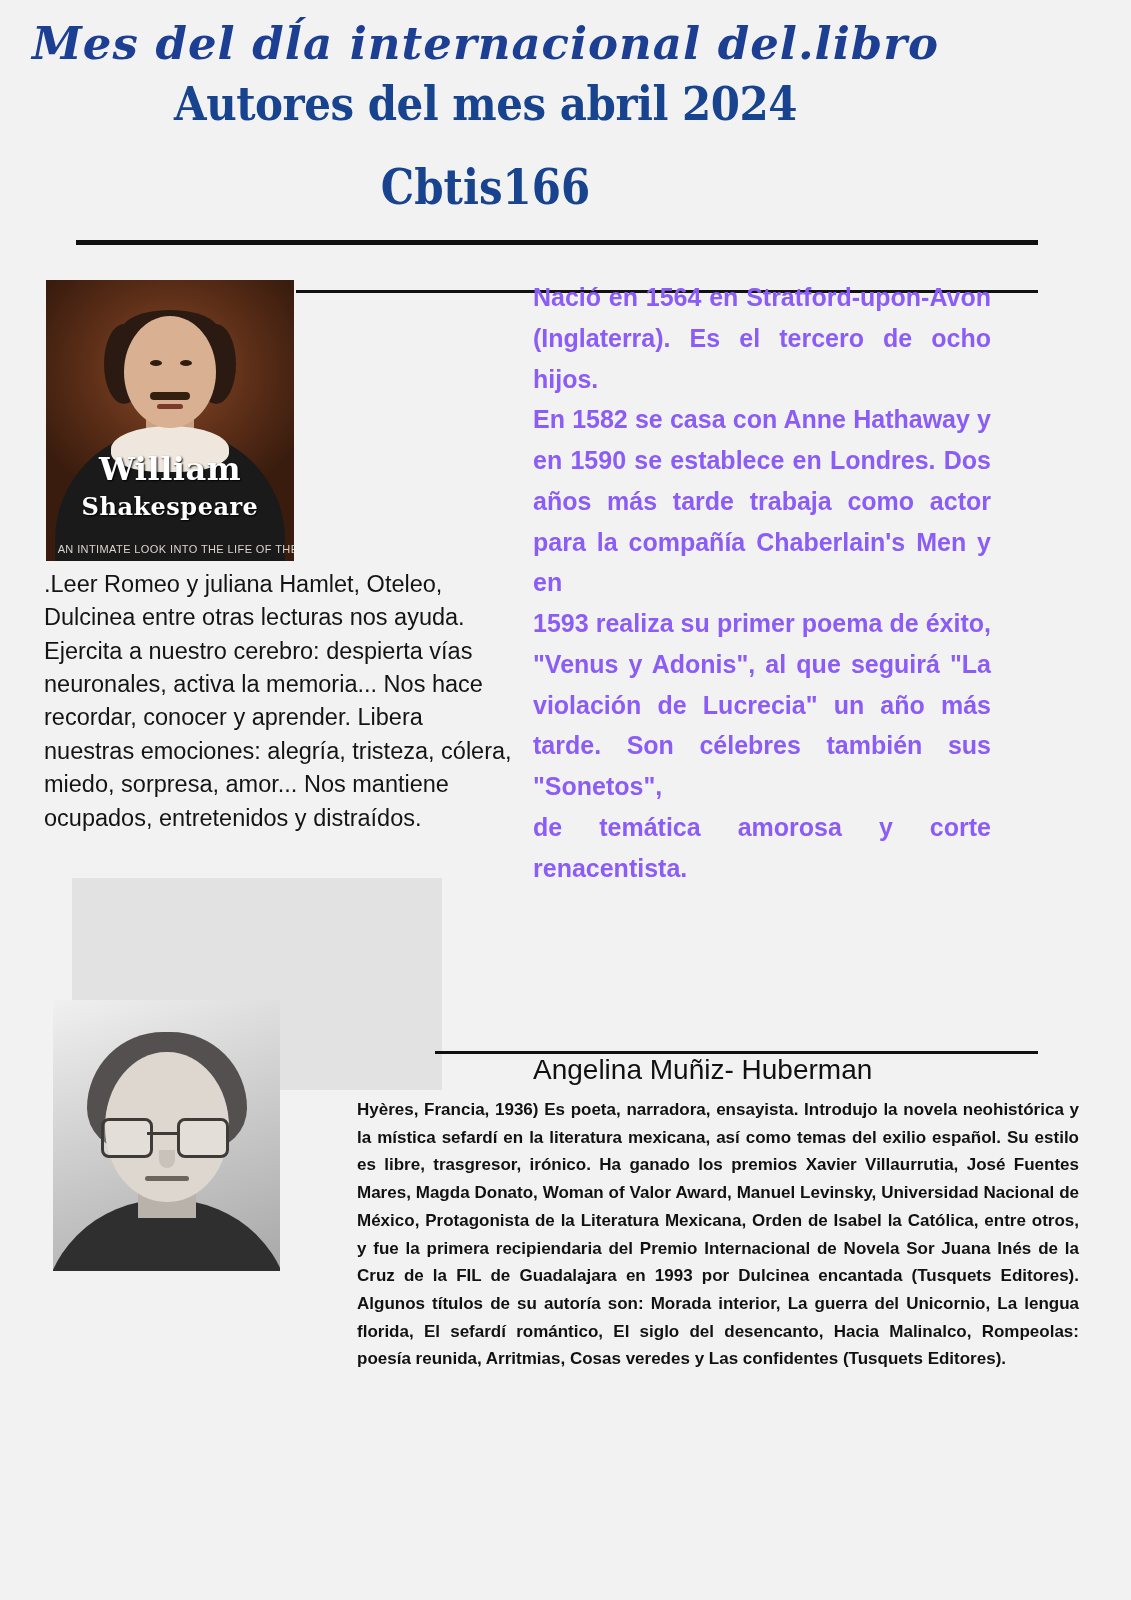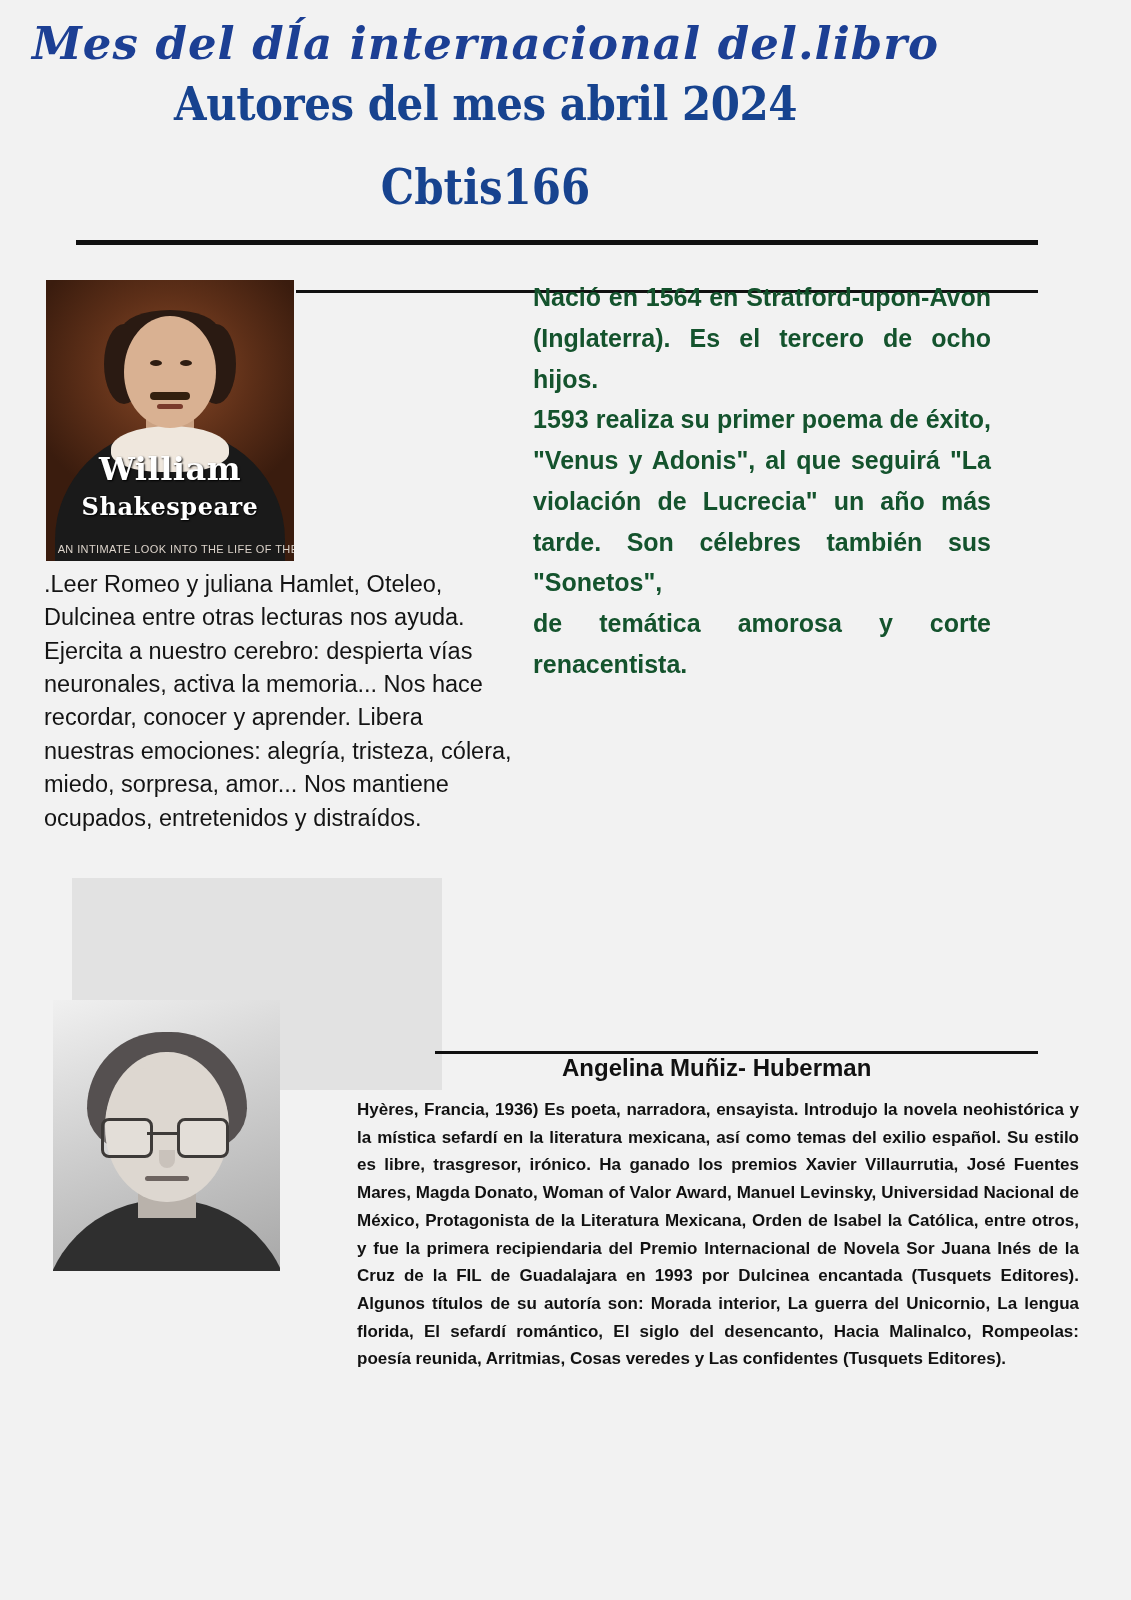--- a/index.html
+++ b/index.html
@@ -224,21 +224,21 @@
   
   .right-col {
     position: absolute;
     top: 277px;
     left: 533px;
     width: 458px;
     font-size: 25px;
     font-weight: bold;
     line-height: 1.63;
     text-align: justify;
-    color: #14532d;
+    color: #8b5cf6;
   }
   .right-col p { margin: 0; }
   .right-col p + p { margin-top: 0px; }
   .rule-mid {
     position: absolute;
     top: 290px;
     left: 296px;
     width: 742px;
     height: 3px;
     background: #111;
@@ -249,24 +249,24 @@
     position: absolute;
     top: 1051px;
     left: 435px;
     width: 603px;
     height: 3px;
     background: #111;
   }
   .ang-name {
     position: absolute;
     top: 1054px;
-    left: 562px;
+    left: 533px;
     width: 505px;
-    font-size: 24px;
-    font-weight: bold;
+    font-size: 28px;
+    font-weight: normal;
     color: #111;
   }
   .ang-body {
     position: absolute;
     top: 1096px;
     left: 357px;
     width: 722px;
     font-size: 17px;
     font-weight: bold;
     line-height: 1.63;
@@ -410,20 +410,21 @@
   </div>
 
   <div class="grey-block"></div>
 
   <div class="left-text">.Leer Romeo y juliana Hamlet, Oteleo, Dulcinea entre otras lecturas nos ayuda. Ejercita a nuestro cerebro: despierta vías neuronales, activa la memoria... Nos hace recordar, conocer y aprender. Libera nuestras emociones: alegría, tristeza, cólera, miedo, sorpresa, amor... Nos mantiene ocupados, entretenidos y distraídos.</div>
 
   <div class="rule-mid"></div>
 
   <div class="right-col">
     <p>Nació en 1564 en Stratford-upon-Avon (Inglaterra). Es el tercero de ocho hijos.</p>
+    <p>En 1582 se casa con Anne Hathaway y en 1590 se establece en Londres. Dos años más tarde trabaja como actor para la compañía Chaberlain's Men y en</p>
     <p>1593 realiza su primer poema de éxito, "Venus y Adonis", al que seguirá "La violación de Lucrecia" un año más tarde. Son célebres también sus "Sonetos",</p>
     <p>de temática amorosa y corte renacentista.</p>
   </div>
 
   <div class="rule-ang"></div>
   <div class="ang-name">Angelina Muñiz- Huberman</div>
   <div class="ang-body">Hyères, Francia, 1936) Es poeta, narradora, ensayista. Introdujo la novela neohistórica y la mística sefardí en la literatura mexicana, así como temas del exilio español. Su estilo es libre, trasgresor, irónico. Ha ganado los premios Xavier Villaurrutia, José Fuentes Mares, Magda Donato, Woman of Valor Award, Manuel Levinsky, Universidad Nacional de México, Protagonista de la Literatura Mexicana, Orden de Isabel la Católica, entre otros, y fue la primera recipiendaria del Premio Internacional de Novela Sor Juana Inés de la Cruz de la FIL de Guadalajara en 1993 por Dulcinea encantada (Tusquets Editores). Algunos títulos de su autoría son: Morada interior, La guerra del Unicornio, La lengua florida, El sefardí romántico, El siglo del desencanto, Hacia Malinalco, Rompeolas: poesía reunida, Arritmias, Cosas veredes y Las confidentes (Tusquets Editores).</div>
 
   <div class="portrait-ang">
     <div class="pa-bg"></div>

